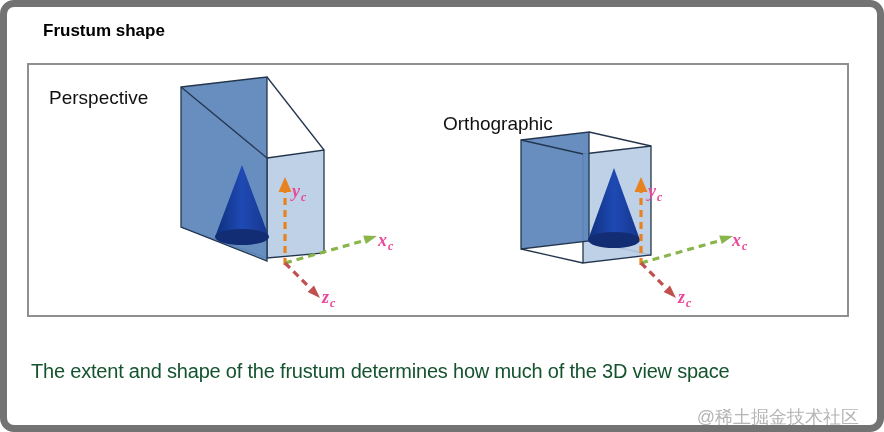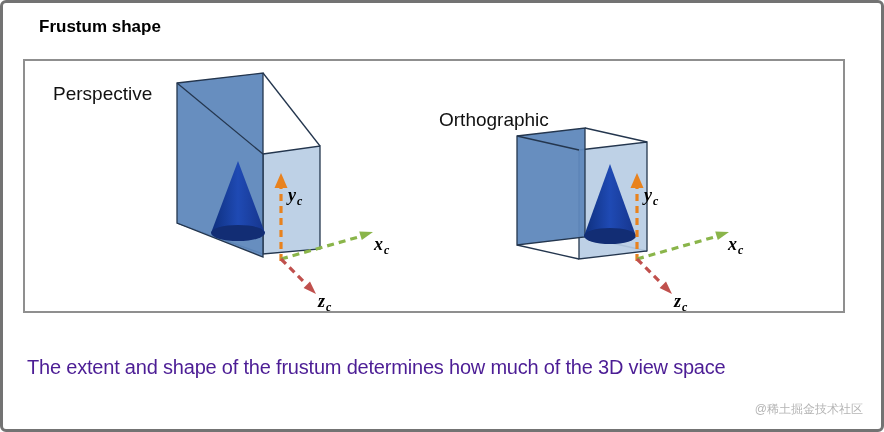--- a/index.html
+++ b/index.html
@@ -1,44 +1,44 @@
 <!DOCTYPE html>
 <html><head>
 <meta charset="utf-8">
 <style>
   html,body{margin:0;padding:0;background:#ffffff;}
   body{font-family:"Liberation Sans",sans-serif;}
   .frame{
     position:relative;width:884px;height:432px;box-sizing:border-box;
-    border:3px solid #737373;border-radius:6px;background:#fff;overflow:hidden;
+    border:7px solid #737373;border-radius:14px;background:#fff;overflow:hidden;
   }
   .title{
     position:absolute;left:36px;top:14px;
     font-size:17px;font-weight:bold;color:#000;
   }
   .panel{
     position:absolute;left:20px;top:56px;width:822px;height:254px;
     box-sizing:border-box;border:2px solid #8f8f8f;background:#fff;
   }
   .panel svg{position:absolute;left:0;top:0;}
   .proj-label{
     position:absolute;font-size:19px;color:#111;white-space:nowrap;
   }
   .axis-label{
     position:absolute;font-family:"Liberation Serif",serif;
-    font-style:italic;font-weight:bold;font-size:18px;color:#000000;white-space:nowrap;margin-top:8px;
+    font-style:italic;font-weight:bold;font-size:18px;color:#ec4899;white-space:nowrap;
   }
   .axis-label .sub{font-size:12px;position:relative;top:4px;left:1px;}
   .caption{
     position:absolute;left:24px;top:350px;width:830px;
-    font-size:20px;line-height:28px;color:#4c1d95;letter-spacing:-0.2px;
+    font-size:20px;line-height:28px;color:#14532d;letter-spacing:-0.2px;
   }
   .watermark{
     position:absolute;right:18px;top:398px;
-    font-size:12px;color:#b5b5b5;
+    font-size:18px;color:#b5b5b5;
   }
 </style>
 </head>
 <body>
 
 <div class="frame">
 
   <div class="title">Frustum shape</div>
 
   <div class="panel">
@@ -86,21 +86,21 @@
           <line x1="612" y1="200" x2="612" y2="127" stroke="#e8821e" stroke-width="3.2" stroke-dasharray="7 5"></line>
           <polygon points="612,112 605.5,127 618.5,127" fill="#e8821e"></polygon>
           <line x1="612" y1="198" x2="693" y2="175" stroke="#8ab54a" stroke-width="3.2" stroke-dasharray="7 5"></line>
           <polygon points="704,171 692.8,179 690.2,170.4" fill="#8ab54a"></polygon>
           <line x1="612" y1="198" x2="636" y2="222" stroke="#c0504d" stroke-width="3.2" stroke-dasharray="7 5"></line>
           <polygon points="647,233 634.6,227 641,220.6" fill="#c0504d"></polygon>
         </g>
       </g>
     </svg>
 
-    <span class="proj-label" style="left:28px;top:22px;">Perspective</span>
+    <span class="proj-label" style="left:20px;top:22px;">Perspective</span>
     <span class="proj-label" style="left:414px;top:36px;margin-top:12px;">Orthographic</span>
 
     <span class="axis-label" style="left:263px;top:116px;"><span>y</span><span class="sub">c</span></span>
     <span class="axis-label" style="left:349px;top:165px;"><span>x</span><span class="sub">c</span></span>
     <span class="axis-label" style="left:293px;top:222px;"><span>z</span><span class="sub">c</span></span>
 
     <span class="axis-label" style="left:619px;top:116px;"><span>y</span><span class="sub">c</span></span>
     <span class="axis-label" style="left:703px;top:165px;"><span>x</span><span class="sub">c</span></span>
     <span class="axis-label" style="left:649px;top:222px;"><span>z</span><span class="sub">c</span></span>
   </div>

